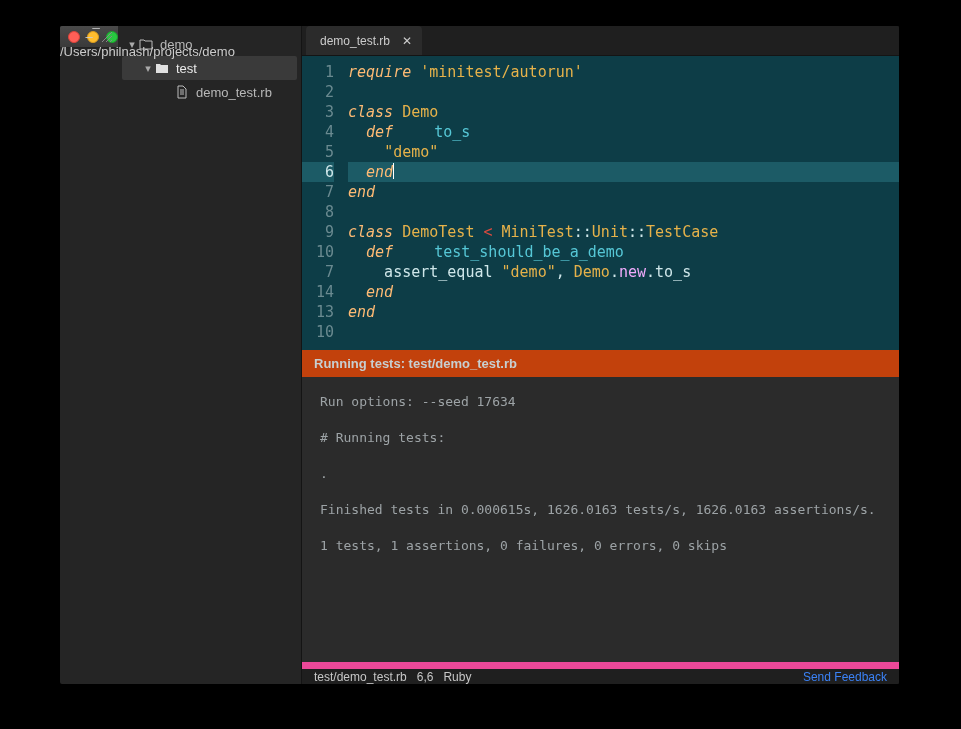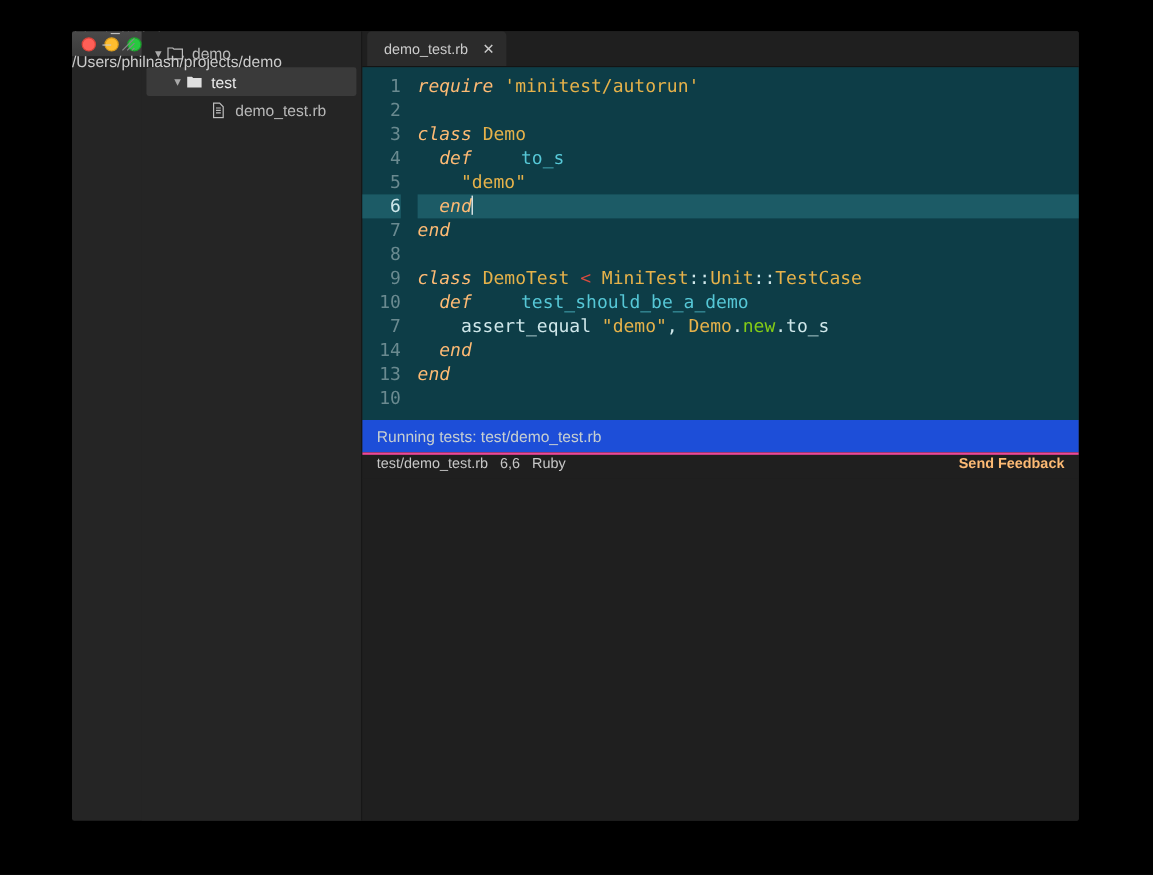--- a/index.html
+++ b/index.html
@@ -138,56 +138,57 @@
     color: #cfe7ea;
     white-space: pre;
   }
   .code .row { height:20px; display:block; }
   .code .row.hl { background:#1c5b66; }
   .tk-kw   { color:#fdba74;font-style:italic; }
   .tk-cls  { color:#e6b24a; }
   .tk-str  { color:#e6b24a;margin-top:12px; }
   .tk-op   { color:#d94b3f; }
   .tk-fn   { color:#56c7d6;margin-left:32px; }
-  .tk-new  { color:#84cc16; }
+  .tk-new  { color:#f0abfc; }
   .caret { display:inline-block; width:1px; height:16px; background:#fff; vertical-align:-2px; }
 
   .console-title {
-    background:#1d4ed8;
+    background:#c2410c;
     color:#c7cfd1;
     padding: 6px 12px;
     font-size:13px;
     flex:0 0 auto;
+    font-weight:bold;
   }
   .console-output {
     flex:1 1 auto;
     background:#2b2b2b;
     color:#9da3a6;
     font-family: "Menlo","Consolas",monospace;
     font-size:13px;
     line-height:18px;
     padding: 16px 18px;
     white-space: pre;
     overflow:hidden;
   }
   .statusbar {
     height:22px;
     background:#1f1f1f;
-    border-top:2px solid #ec4899;
+    border-top:7px solid #ec4899;
     display:flex;
-    align-items:flex-start;
+    align-items:flex-end;
     justify-content:space-between;
     padding: 0 12px;
     color:#c7c7c7;
     font-size:12px;
     flex:0 0 auto;
   }
   .statusbar .left { display:flex; gap:10px; align-items:center;}
   .statusbar .lang { font-weight:normal; }
-  .statusbar .right { font-weight:bold; color:#fdba74; }
+  .statusbar .right { font-weight:normal; color:#3b82f6; }
 </style>
 </head>
 <body>
 
 <div class="window">
 
   <div class="titlebar">
     <div class="traffic-lights">
       <div class="traffic-light tl-close"></div>
       <div class="traffic-light tl-min"></div>
@@ -254,20 +255,29 @@
             <div>10</div>
             <div>7</div>
             <div>14</div>
             <div>13</div>
             <div>10</div>
           </div>
         <div class="code" id="code"><span class="row"><span class="tk-kw">require </span><span class="tk-str">'minitest/autorun'</span></span><span class="row"></span><span class="row"><span class="tk-kw">class </span><span class="tk-cls">Demo</span></span><span class="row"><span>  </span><span class="tk-kw">def </span><span class="tk-fn">to_s</span></span><span class="row"><span>    </span><span class="tk-str">"demo"</span></span><span class="row hl"><span>  </span><span class="tk-kw">end</span><span class="caret"></span></span><span class="row"><span class="tk-kw">end</span></span><span class="row"></span><span class="row"><span class="tk-kw">class </span><span class="tk-cls">DemoTest</span><span class="tk-op"> &lt; </span><span class="tk-cls">MiniTest</span><span>::</span><span class="tk-cls">Unit</span><span>::</span><span class="tk-cls">TestCase</span></span><span class="row"><span>  </span><span class="tk-kw">def </span><span class="tk-fn">test_should_be_a_demo</span></span><span class="row"><span>    assert_equal </span><span class="tk-str">"demo"</span><span>, </span><span class="tk-cls">Demo</span><span>.</span><span class="tk-new">new</span><span>.to_s</span></span><span class="row"><span>  </span><span class="tk-kw">end</span></span><span class="row"><span class="tk-kw">end</span></span><span class="row"></span></div>
       </div>
 
       <div class="console-title">Running tests: test/demo_test.rb</div>
+      <div class="console-output" id="console">Run options: --seed 17634
+
+# Running tests:
+
+.
+
+Finished tests in 0.000615s, 1626.0163 tests/s, 1626.0163 assertions/s.
+
+1 tests, 1 assertions, 0 failures, 0 errors, 0 skips</div>
 
       <div class="statusbar">
         <div class="left">
           <span>test/demo_test.rb</span>
           <span>6,6</span>
           <span class="lang">Ruby</span>
         </div>
         <div class="right">Send Feedback</div>
       </div>
     </div>

